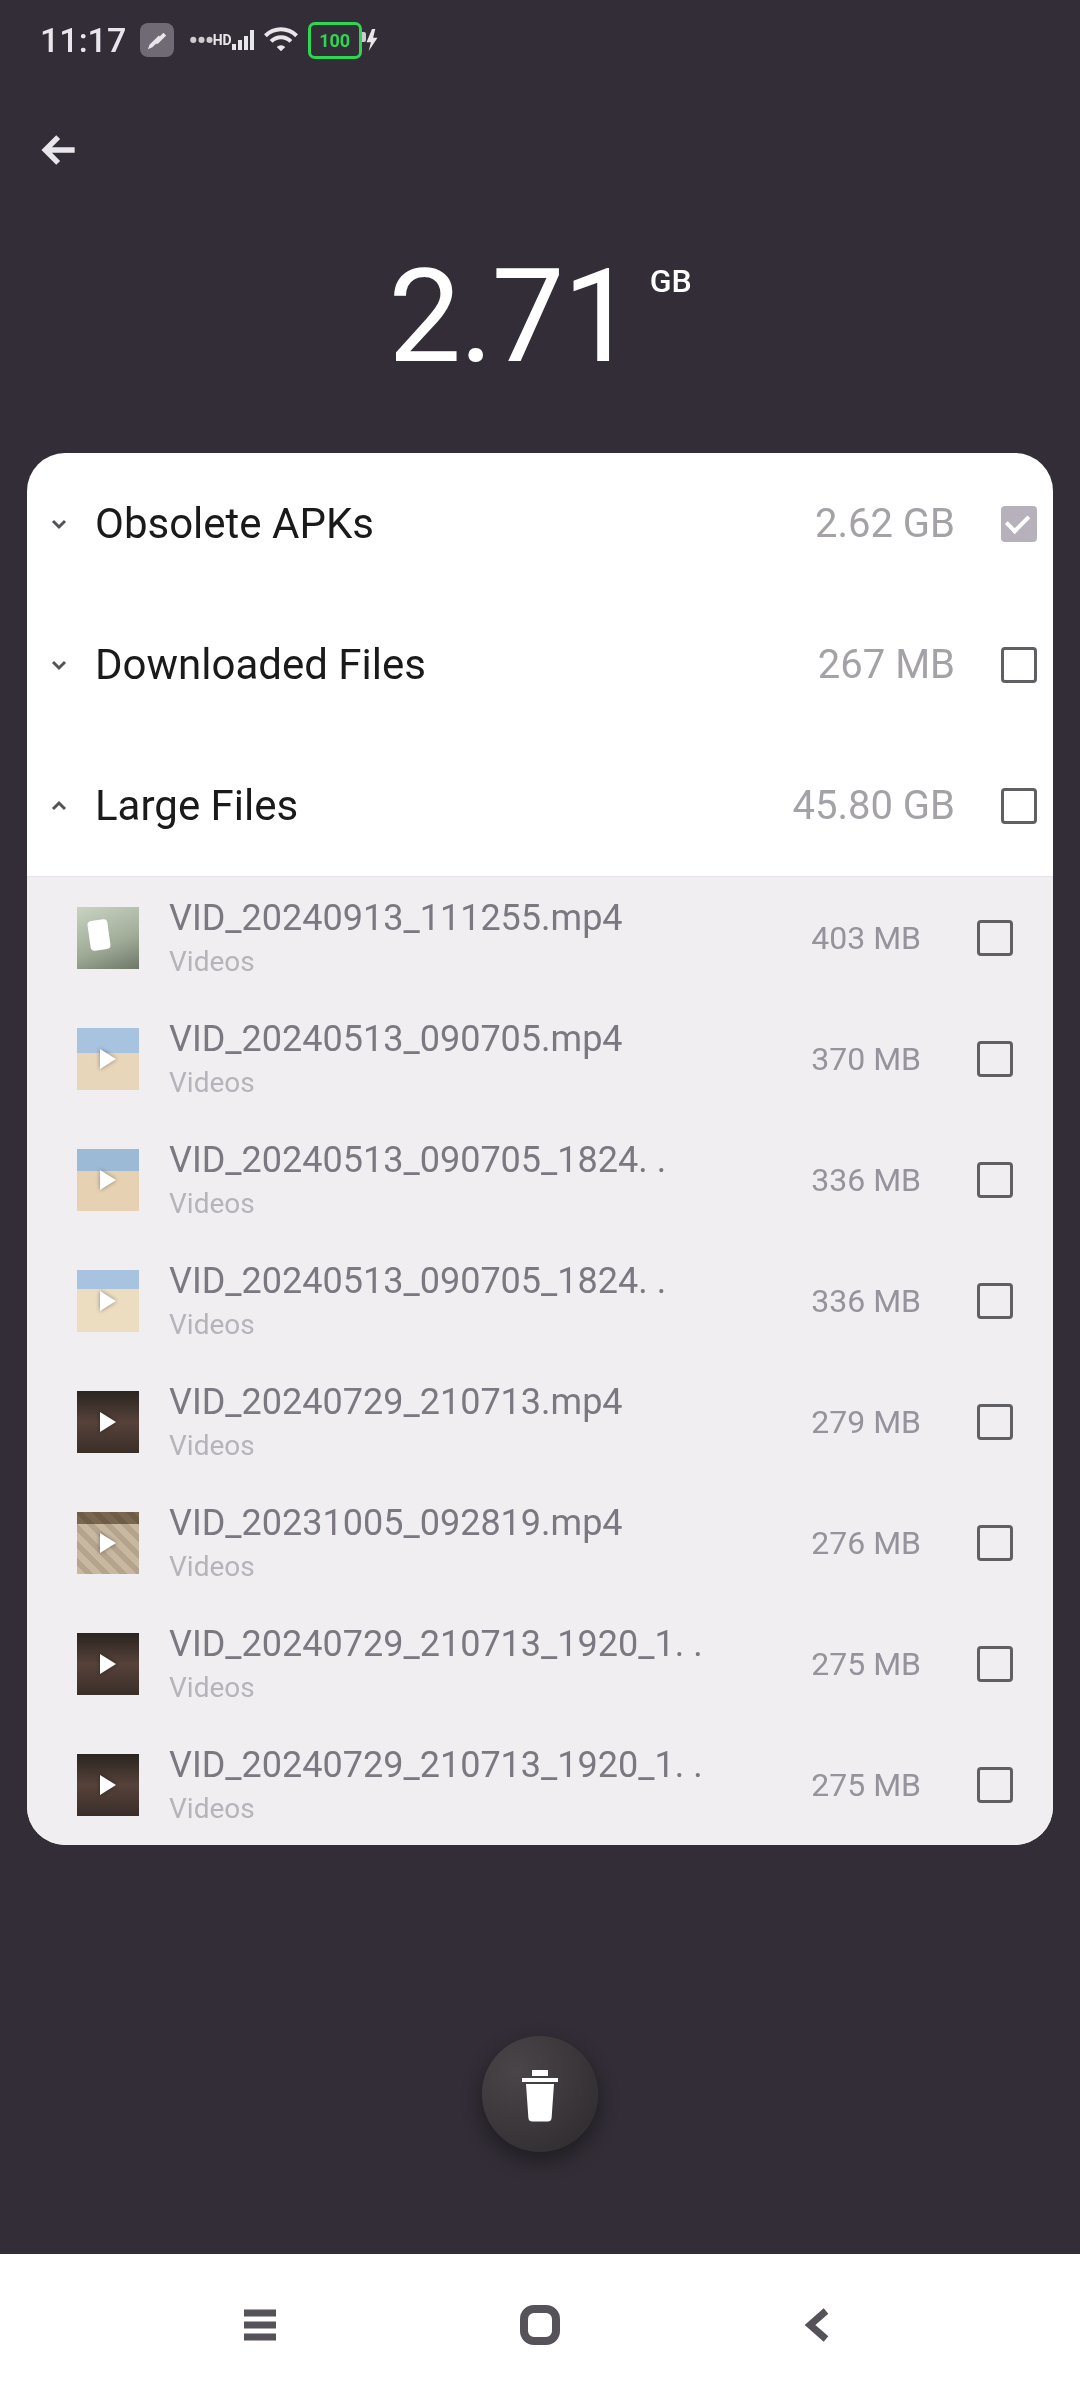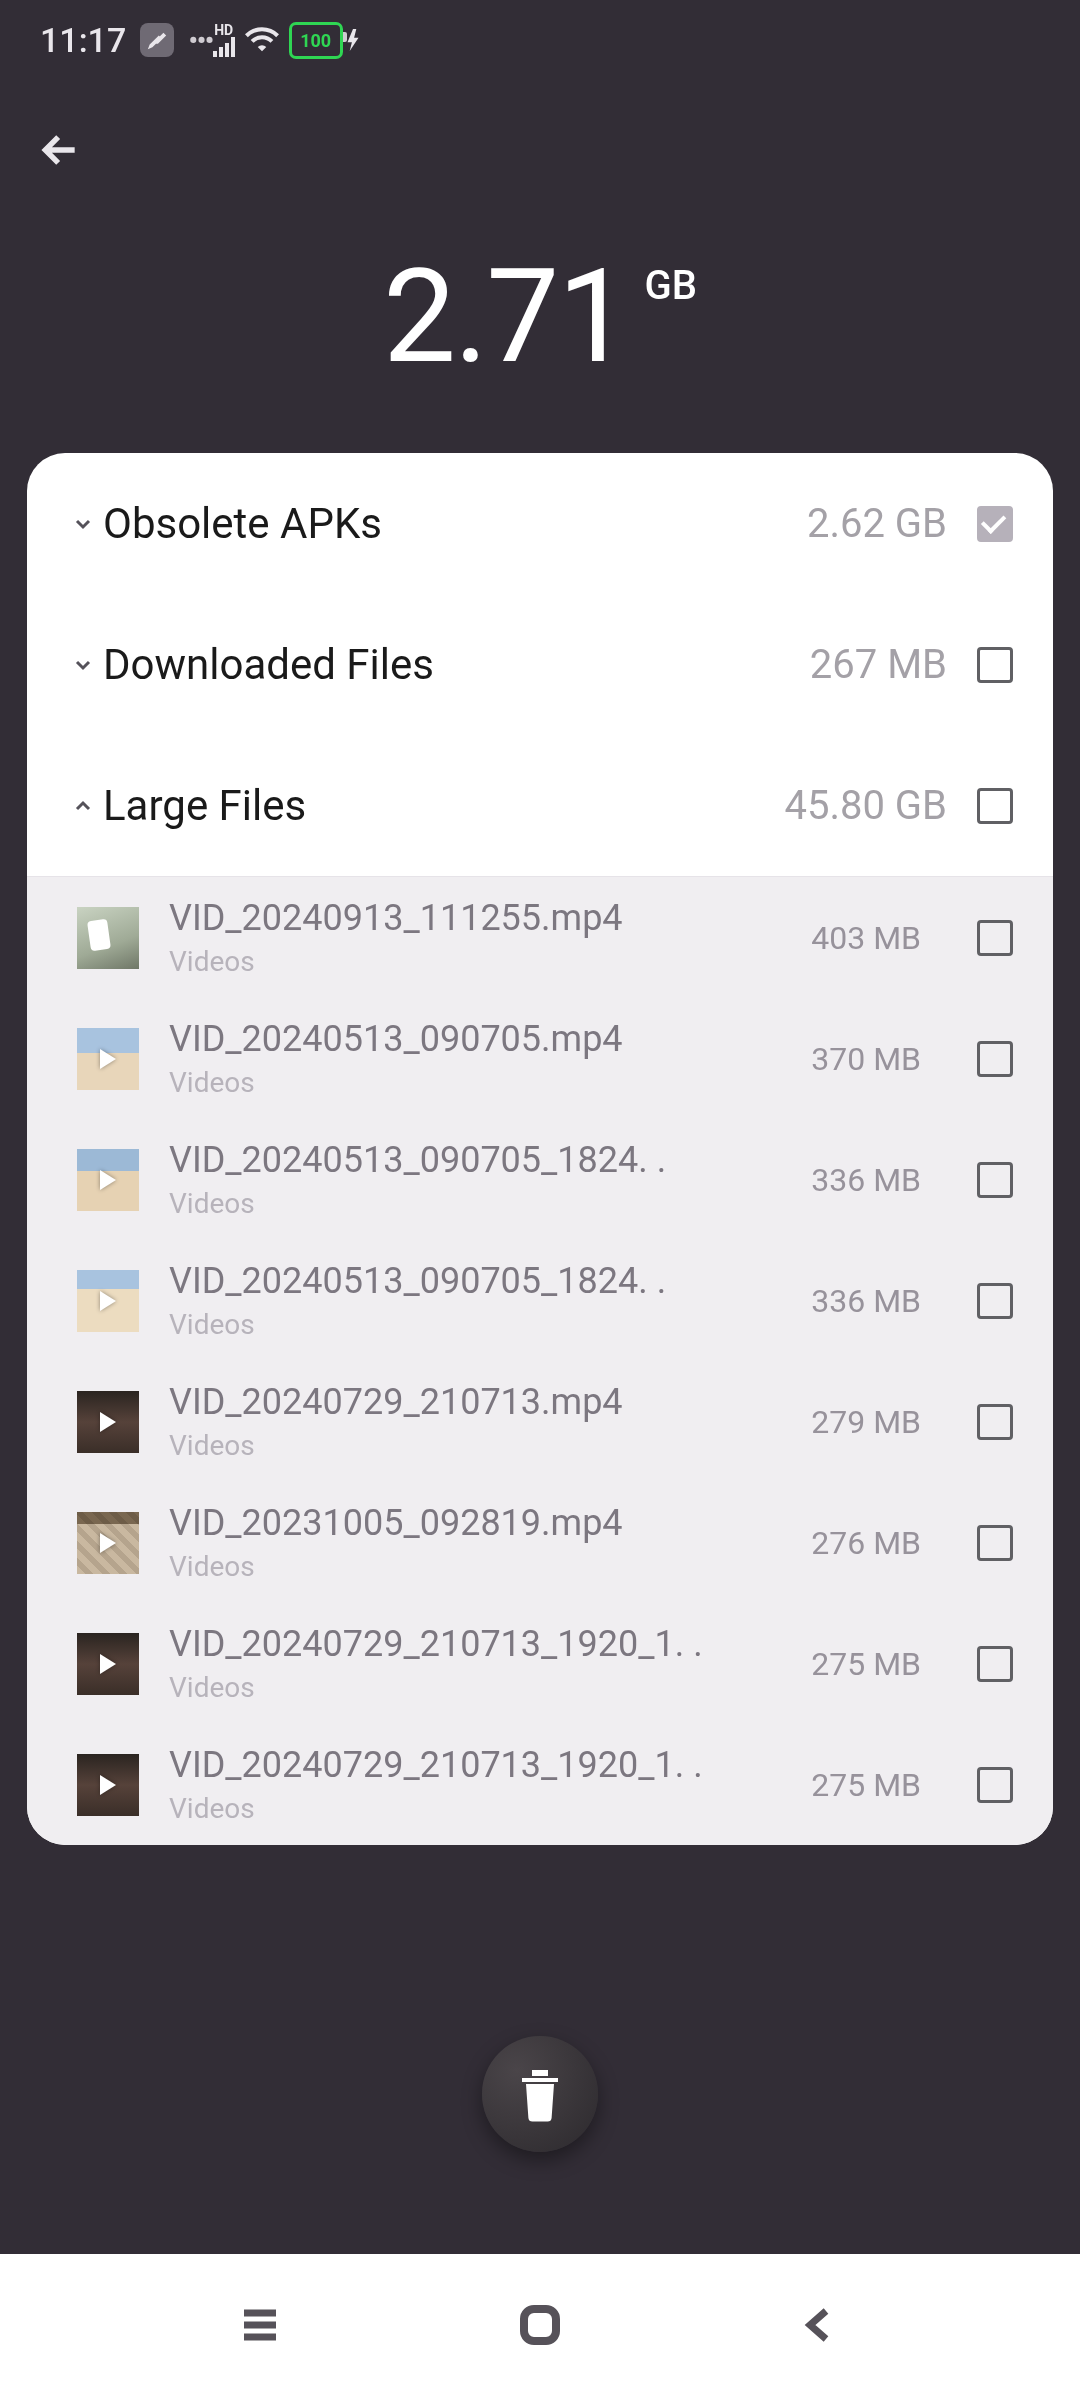--- a/index.html
+++ b/index.html
@@ -9,41 +9,41 @@
   .status-bar { height: 80px; display: flex; align-items: center; padding: 0 40px; color: #e9e6eb; }
   .status-left { display: flex; align-items: center; gap: 14px; }
   .status-time { font-size: 34px; font-weight: 500; }
   .status-icon-badge { width: 34px; height: 34px; background: #6f6a74; border-radius: 8px; display:flex; align-items:center; justify-content:center; }
   .status-dots { font-size: 30px; letter-spacing: -2px; color:#cfcbd1; }
   .status-right { display: flex; align-items: center; gap: 10px; }
   .battery { display:flex; align-items:center; gap:4px; }
   .battery-body { width: 54px; height: 37px; border: 3px solid #2fd653; border-radius: 7px; position:relative; display:flex; align-items:center; justify-content:center; }
   .battery-body::after { content:""; position:absolute; right:-7px; top:7px; width:4px; height:10px; background:#cfcbd1; border-radius:0 2px 2px 0; }
   .battery-text { font-size: 18px; font-weight: 700; color: #2fd653; }
-  .hd-stack { display:flex; flex-direction:column; align-items:center; line-height:1; }
+  .hd-stack { display:flex; flex-direction:row; align-items:center; line-height:1; }
   .hd-label { font-size: 14px; font-weight:700; }
   .bars { display:flex; align-items:flex-end; gap:2px; height:20px; }
   .bars span { width:4px; background:#e9e6eb; }
   .bars span:nth-child(1){height:6px;} .bars span:nth-child(2){height:10px;}
   .bars span:nth-child(3){height:14px;} .bars span:nth-child(4){height:20px;}
 
   
   .app-header { height: 140px; display:flex; align-items:center; padding: 0 30px; gap: 40px; }
   .back-btn { width: 60px; height: 60px; display:flex; align-items:center; justify-content:center; }
   .back-btn svg { width: 44px; height: 44px; stroke:#e9e6eb; stroke-width:3; fill:none; }
   .page-title { color:#e9e6eb; font-size: 48px; font-weight: 500; }
 
   
   .hero { text-align:center; padding: 20px 0 60px; color:#fff; }
   .hero-num { font-size: 130px; font-weight: 400; display:inline-block; vertical-align: top; letter-spacing: -2px; }
-  .hero-unit { font-size: 40px; font-weight: 500; display:inline-block; vertical-align: top; margin-top: 22px; margin-left: 12px; }
+  .hero-unit { font-size: 32px; font-weight: 500; display:inline-block; vertical-align: top; margin-top: 22px; margin-left: 12px; }
 
   
   .card { margin: 0 27px; background:#fff; border-radius: 38px; overflow:hidden; }
-  .category { display:flex; align-items:center; padding: 46px 40px; gap: 4px; }
+  .category { display:flex; align-items:center; padding: 46px 16px; gap: 20px; }
   .chevron { width: 32px; height: 32px; flex-shrink:0; display:flex; align-items:center; justify-content:center; }
   .chevron svg { width: 24px; height: 24px; stroke:#55525a; stroke-width:3; fill:none; }
   .cat-label { flex: 1; font-size: 42px; color: #1a1a1a; }
   .cat-size { font-size: 40px; color: #a4a1a7; margin-right: 26px; }
   .checkbox { width: 36px; height: 36px; border: 3px solid #606064; border-radius: 4px; flex-shrink:0; display:flex; align-items:center; justify-content:center; }
   .checkbox.checked { background:#b6b1ba; border-color:#b6b1ba; }
   .checkbox.checked::after { content:""; width: 18px; height: 10px; border-left:4px solid #fff; border-bottom:4px solid #fff; transform: rotate(-45deg) translate(1px,-3px); }
 
   
   .file-list { background:#f0eef1; border-top:1px solid #e6e3e8; }

